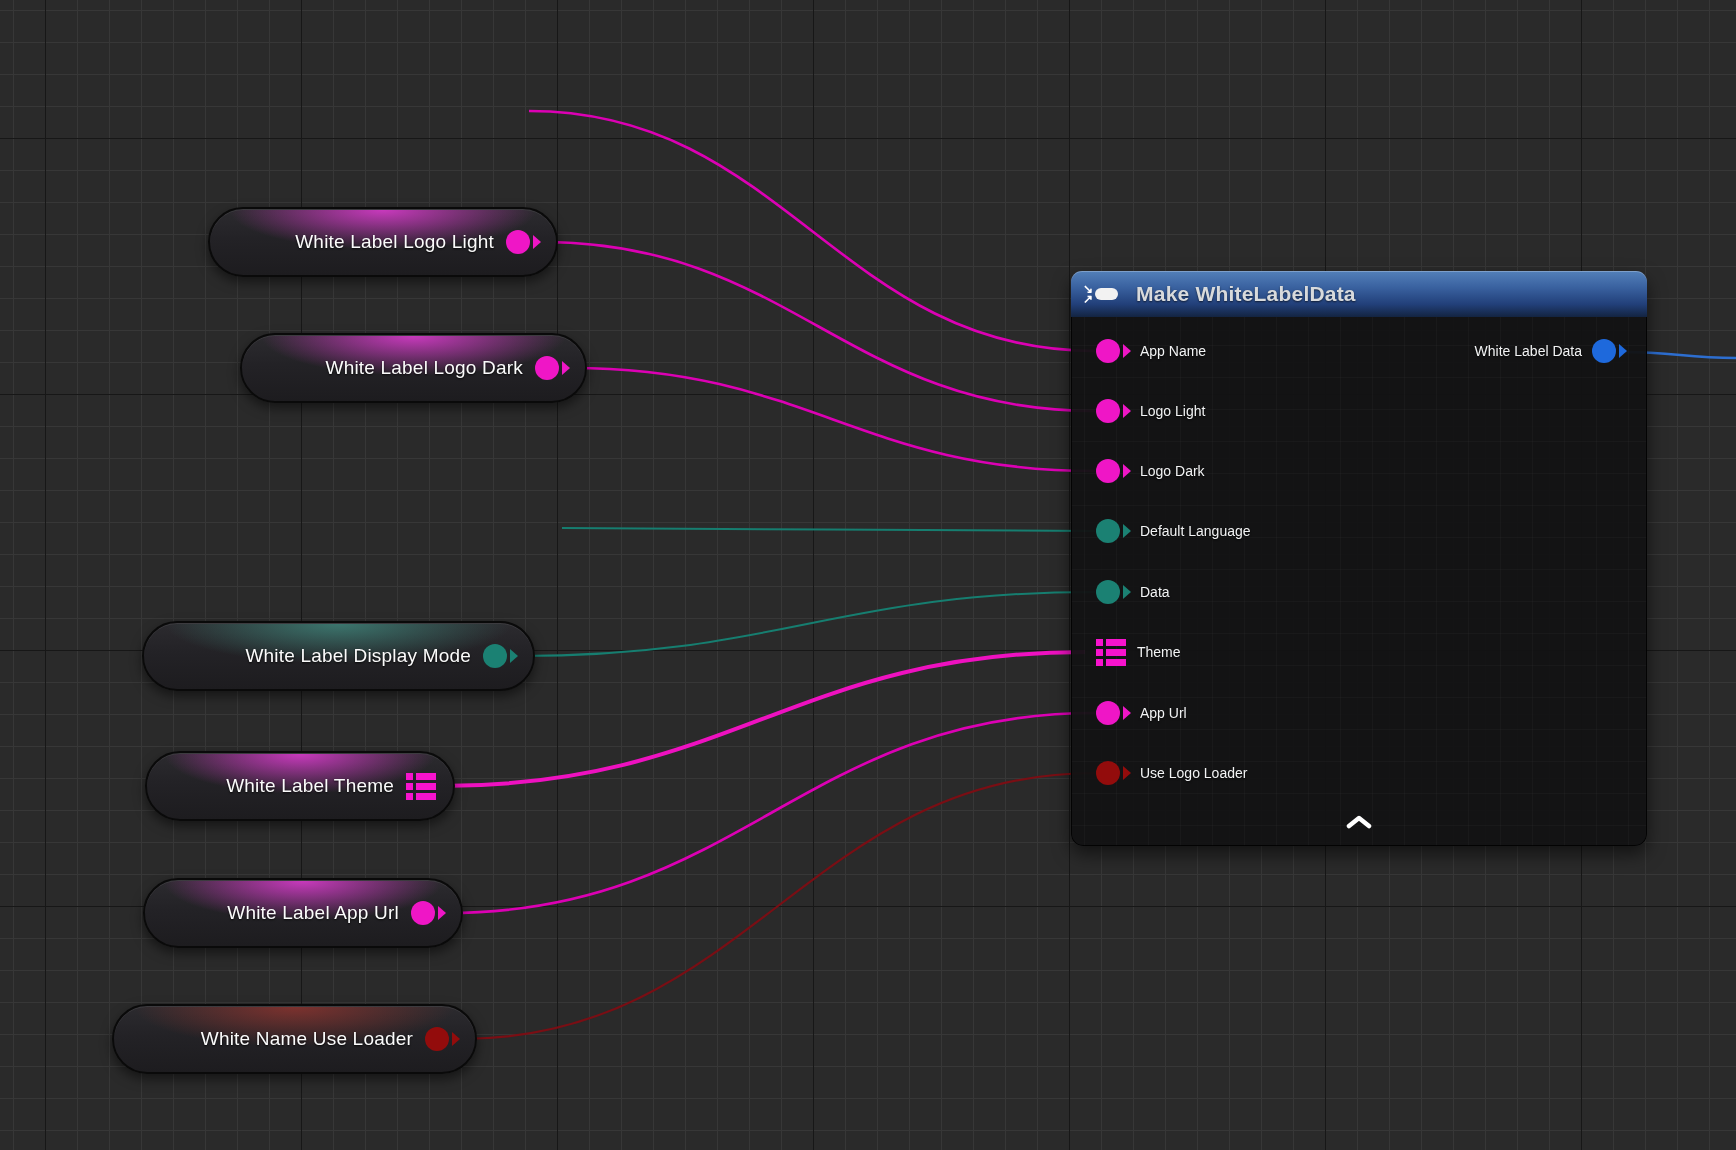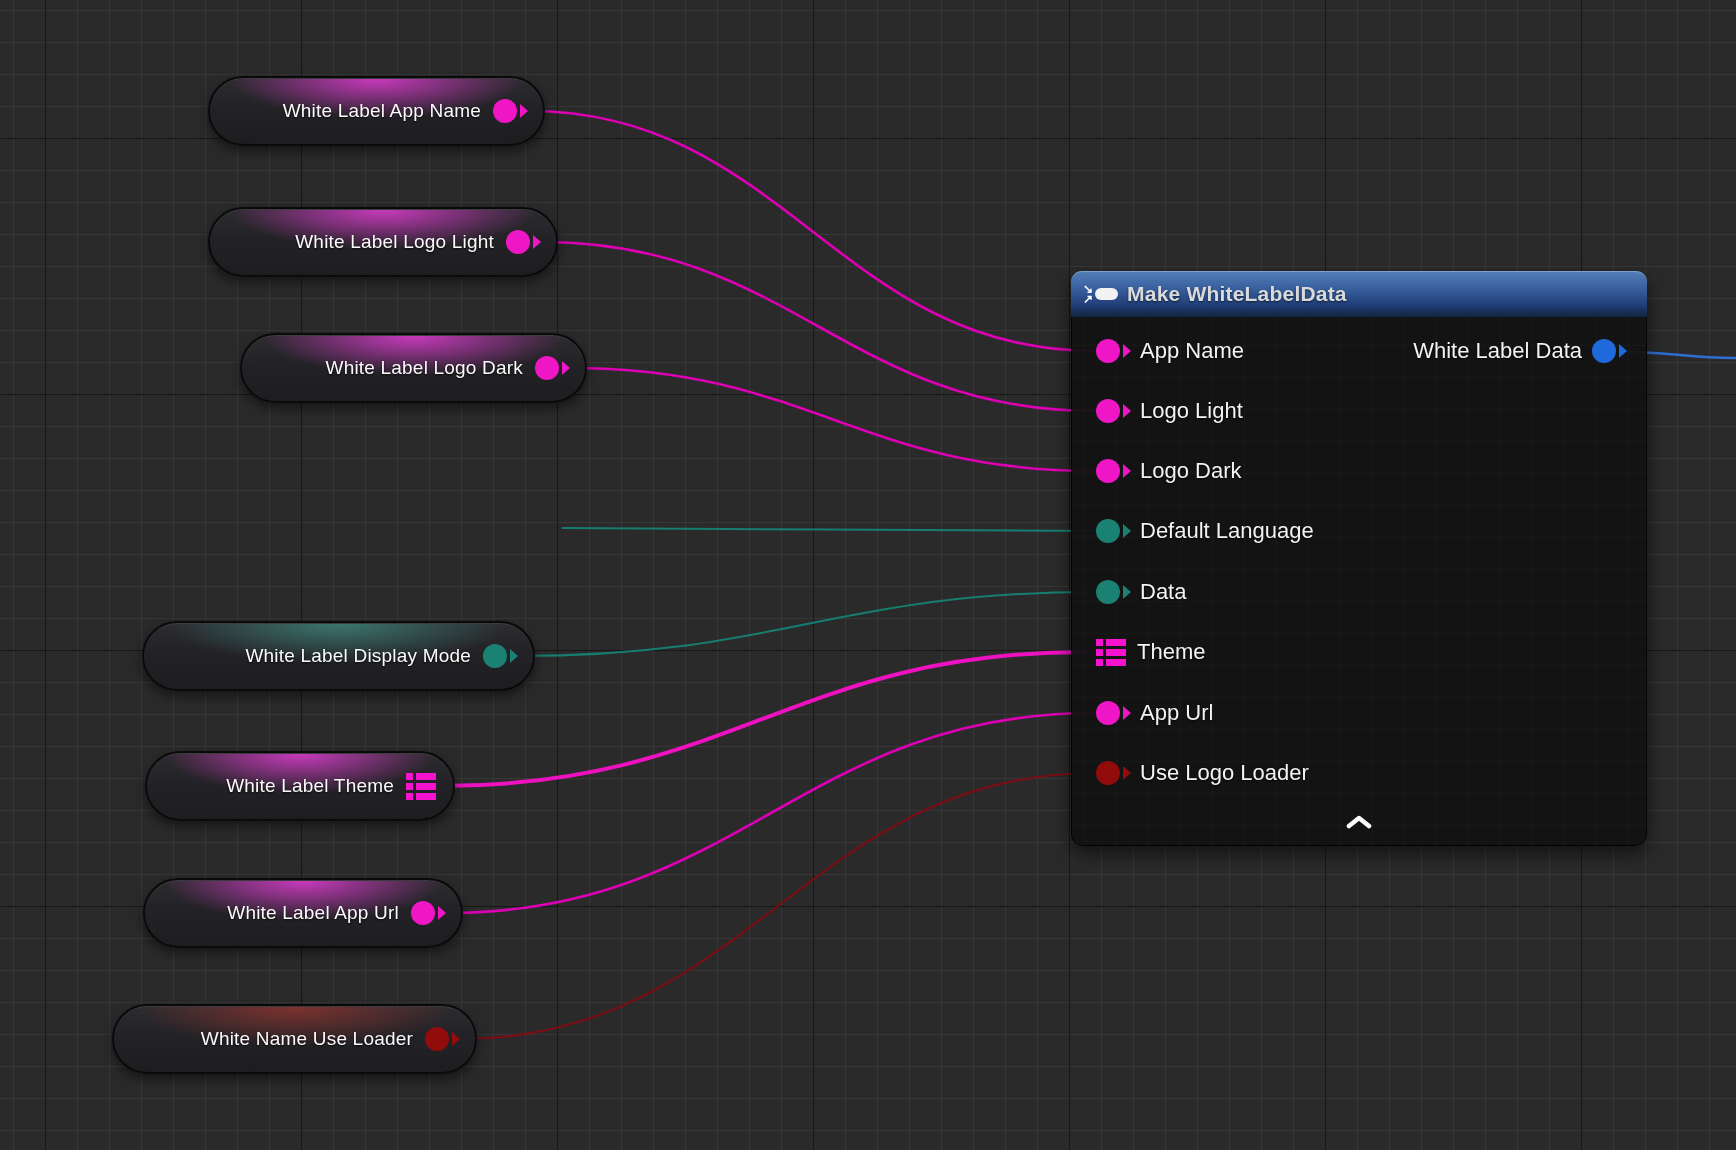--- a/index.html
+++ b/index.html
@@ -66,26 +66,26 @@
   }
   .make-header{
     height:46px;border-radius:11px 11px 0 0;position:relative;overflow:hidden;
     background:linear-gradient(180deg,#5380b9 0%,#3a62a0 35%,#22407a 72%,#132441 100%);
     box-shadow:inset 0 1px 0 rgba(255,255,255,.25);
     display:flex;align-items:center;padding:0 12px;gap:9px;
   }
   .make-icon{display:flex;align-items:center;gap:2px;flex:0 0 auto;}
   .make-icon .arrs{display:flex;flex-direction:column;color:#fff;font-size:12px;line-height:10px;font-weight:bold;}
   .make-icon .pill{width:23px;height:12px;border-radius:6px;background:#f2f2f2;}
-  .make-title{color:#d8dadc;font-size:21px;font-weight:700;letter-spacing:.2px;text-shadow:0 1px 2px rgba(0,0,0,.6);white-space:nowrap;}
+  .make-title{color:#d8dadc;font-size:21px;font-weight:700;letter-spacing:.2px;text-shadow:0 1px 2px rgba(0,0,0,.6);white-space:nowrap;margin-left:9px;}
 
   .io-row{position:absolute;height:30px;display:flex;align-items:center;gap:10px;}
   .io-row.in{left:25px;}
   .io-row.out{right:21px;flex-direction:row;}
-  .io-label{color:#f2f3f4;font-size:22px;white-space:nowrap;text-shadow:0 1px 2px rgba(0,0,0,.7);}
+  .io-label{color:#f2f3f4;font-size:14px;white-space:nowrap;text-shadow:0 1px 2px rgba(0,0,0,.7);}
 
   .collapse-btn{position:absolute;left:275px;top:543px;width:26px;height:16px;cursor:pointer;}
 
   .getter, .make-node, .pin, .struct-pin, .collapse-btn{user-select:none;}
 </style>
 </head>
 <body>
 
 <div class="canvas">
 
@@ -94,24 +94,20 @@
     <path d="M542 242 C791 242, 846 411, 1095 411" stroke="#dc00b4" stroke-width="2.6" fill="none"></path>
     <path d="M571 368 C807 368, 859 471, 1095 471" stroke="#dc00b4" stroke-width="2.6" fill="none"></path>
     <path d="M562 528 C802 528, 855 531, 1095 531" stroke="#167e70" stroke-width="2" fill="none"></path>
     <path d="M519 656 C778 656, 836 592, 1095 592" stroke="#167e70" stroke-width="2" fill="none"></path>
     <path d="M441 786 C730 786, 794 652, 1085 652" stroke="#ee11c0" stroke-width="4" fill="none"></path>
     <path d="M447 913 C739 913, 803 713, 1095 713" stroke="#dc00b4" stroke-width="2.6" fill="none"></path>
     <path d="M461 1039 C746 1039, 810 773, 1095 773" stroke="#7a0e14" stroke-width="2.2" fill="none"></path>
     <path d="M1622 352 C1676 352, 1684 358, 1736 358" stroke="#2d6ed0" stroke-width="2.6" fill="none"></path>
   </svg>
 
-  <div class="getter g-pink" style="left:208px;top:76px;width:337px">
-    <span class="glabel">White Label App Name</span>
-    <span class="pin c-string"></span>
-  </div>
 
   <div class="getter g-pink" style="left:208px;top:207px;width:350px">
     <span class="glabel">White Label Logo Light</span>
     <span class="pin c-string"></span>
   </div>
 
   <div class="getter g-pink" style="left:240px;top:333px;width:347px">
     <span class="glabel">White Label Logo Dark</span>
     <span class="pin c-string"></span>
   </div>

